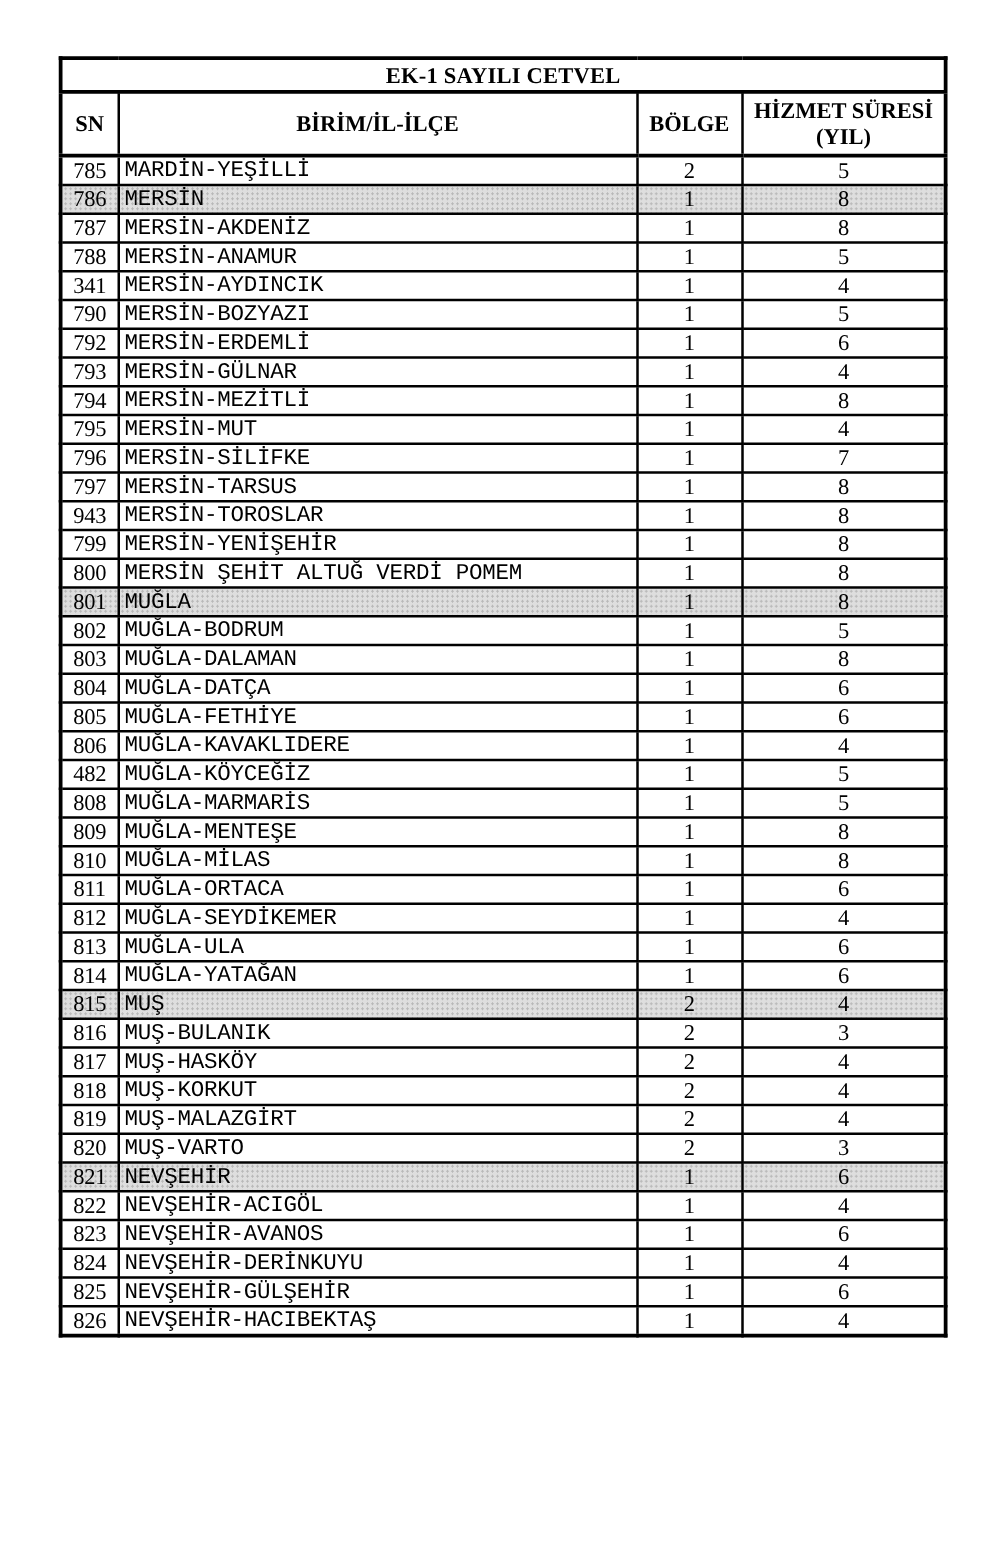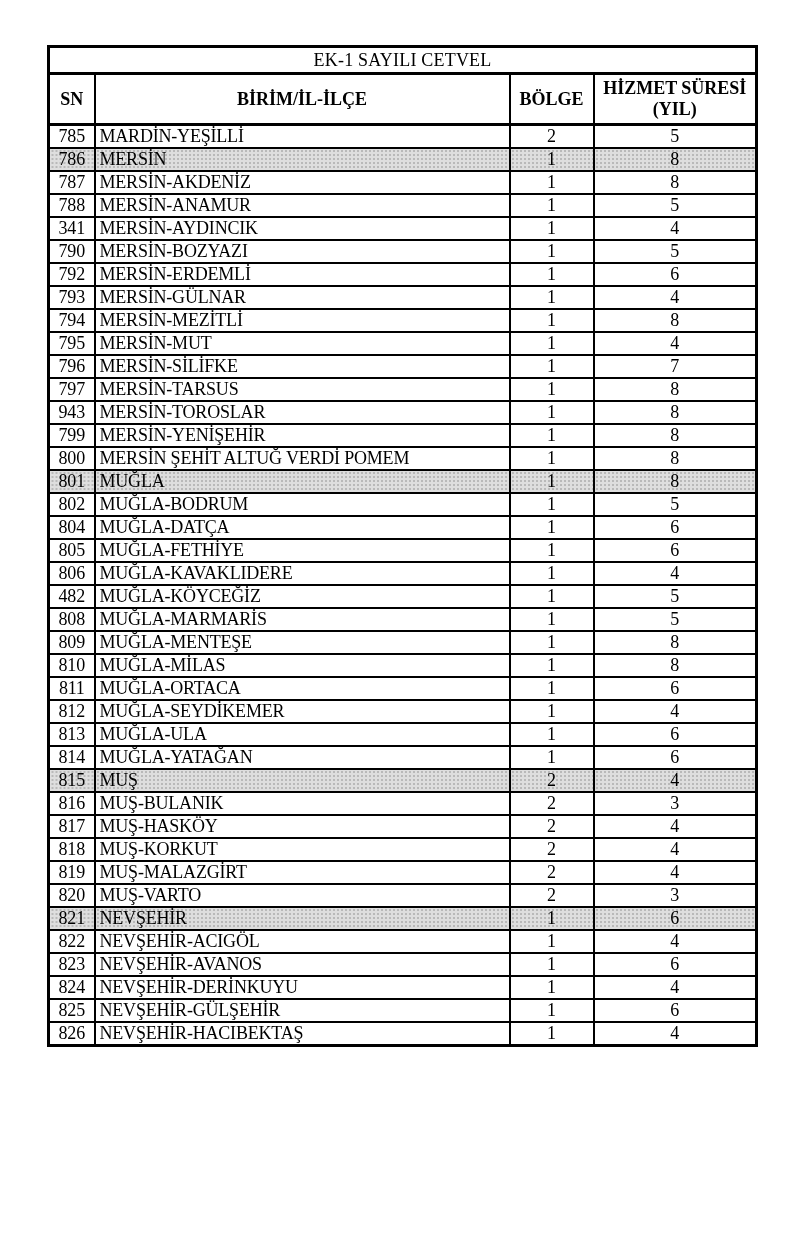--- a/index.html
+++ b/index.html
@@ -24,21 +24,21 @@
     border:3px solid #000;
   }
   table.cetvel th, table.cetvel td{
     border:2px solid #000;
     overflow:hidden;
     white-space:nowrap;
   }
   tr.title-row th{
     height:22px;
     font-size:18px;
-    font-weight:normal;
+    font-weight:bold;
     text-align:center;
     letter-spacing:0.2px;
     border-bottom:3px solid #000;
   }
   tr.header-row th{
     height:46px;
     font-size:18px;
     font-weight:bold;
     text-align:center;
     line-height:1.15;
@@ -48,21 +48,21 @@
   col.c-unit{width:415px;}
   col.c-region{width:84px;}
   col.c-years{width:163px;}
   tbody td{
     height:21px;
     font-size:18px;
     letter-spacing:-0.2px;
     padding:0;
   }
   td.c-sn{text-align:center;margin-top:48px;}
-  td.c-unit{text-align:left;padding-left:4px;}
+  td.c-unit{text-align:left;padding-left:4px;font-family:Liberation Mono, monospace;}
   td.c-region{text-align:center;}
   td.c-years{text-align:center;}
   tr.shaded td{
     background-color:#dedede;
     background-image:radial-gradient(#b9b9b9 0.8px, transparent 0.9px);
     background-size:4px 4px;
   }
 </style>
 </head>
 <body>
@@ -183,20 +183,26 @@
           <td class="c-region">1</td>
           <td class="c-years">8</td>
         </tr>
         <tr>
           <td class="c-sn">802</td>
           <td class="c-unit">MUĞLA-BODRUM</td>
           <td class="c-region">1</td>
           <td class="c-years">5</td>
         </tr>
         <tr>
+          <td class="c-sn">803</td>
+          <td class="c-unit">MUĞLA-DALAMAN</td>
+          <td class="c-region">1</td>
+          <td class="c-years">8</td>
+        </tr>
+        <tr>
           <td class="c-sn">804</td>
           <td class="c-unit">MUĞLA-DATÇA</td>
           <td class="c-region">1</td>
           <td class="c-years">6</td>
         </tr>
         <tr>
           <td class="c-sn">805</td>
           <td class="c-unit">MUĞLA-FETHİYE</td>
           <td class="c-region">1</td>
           <td class="c-years">6</td>

